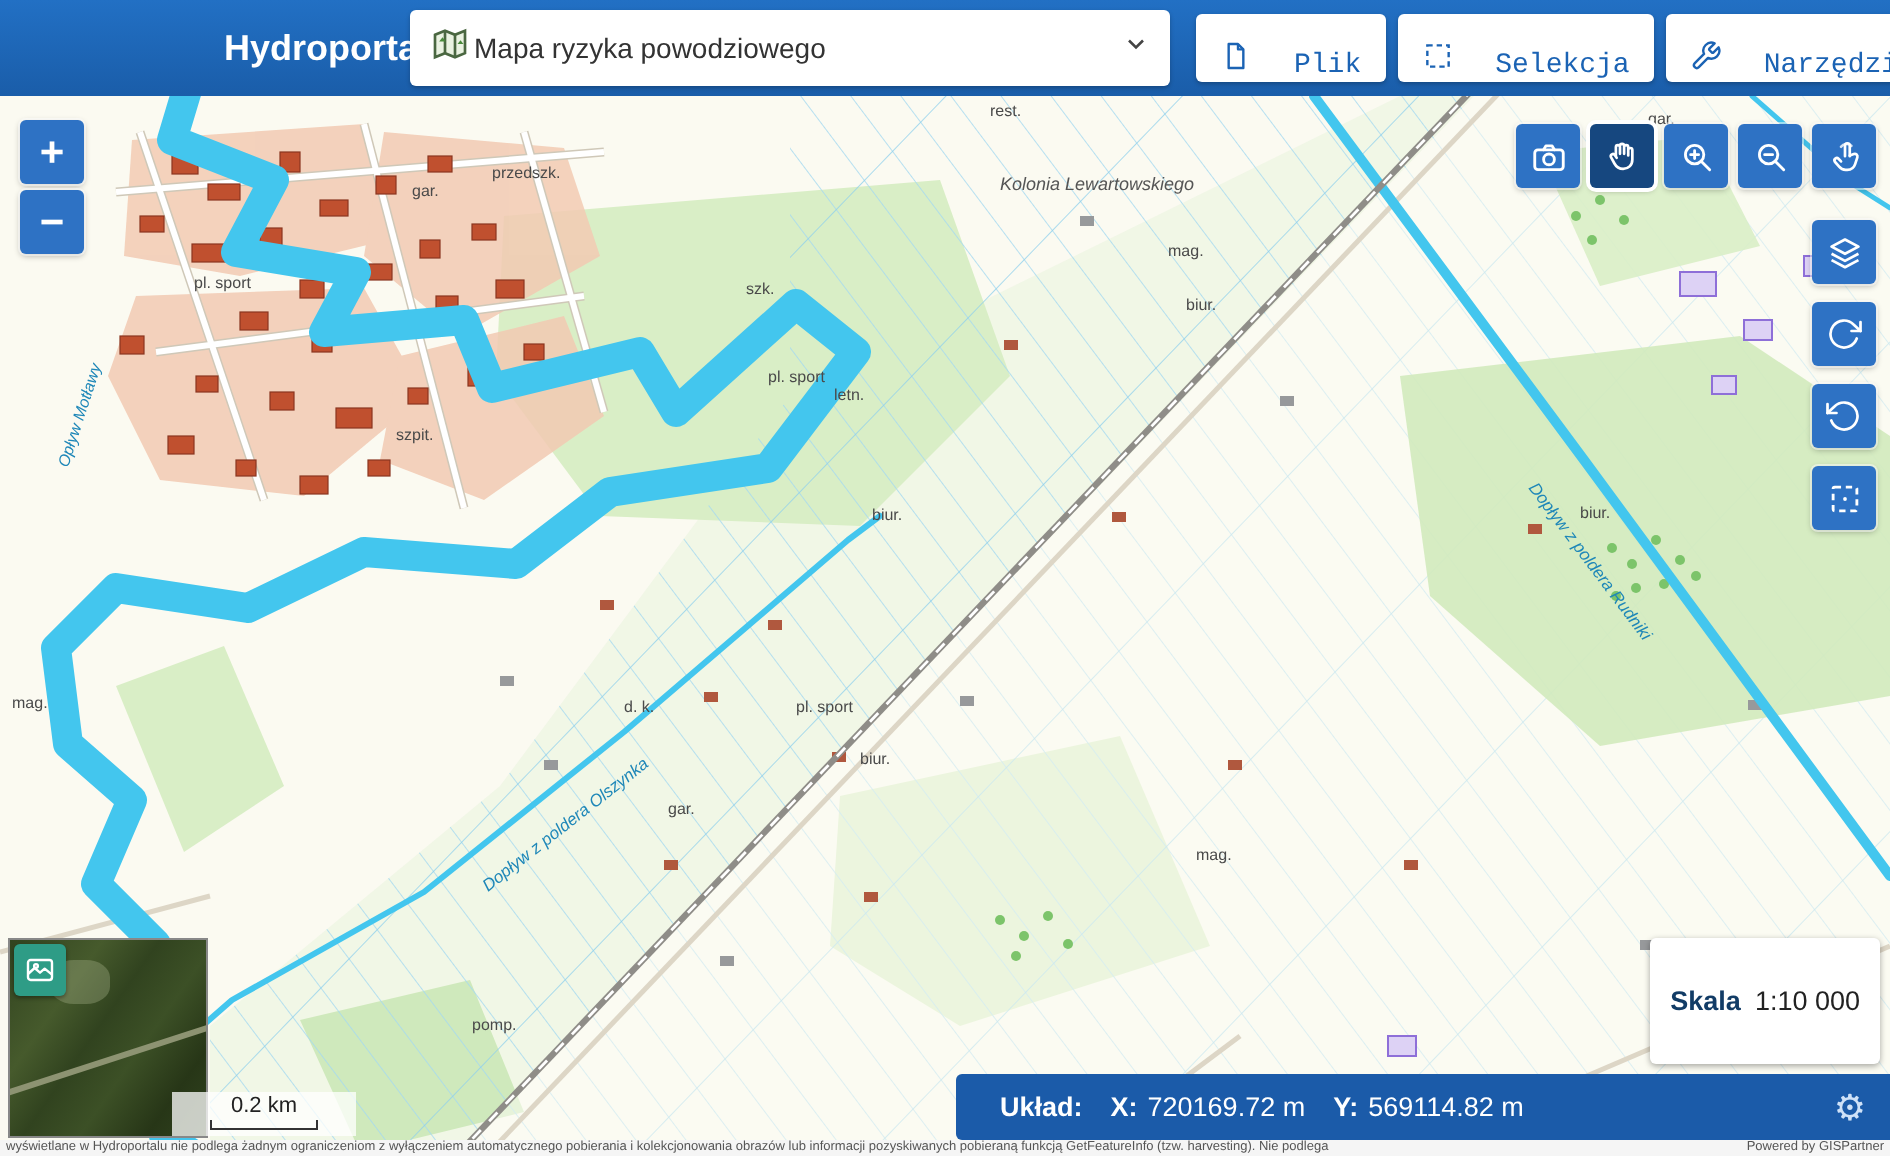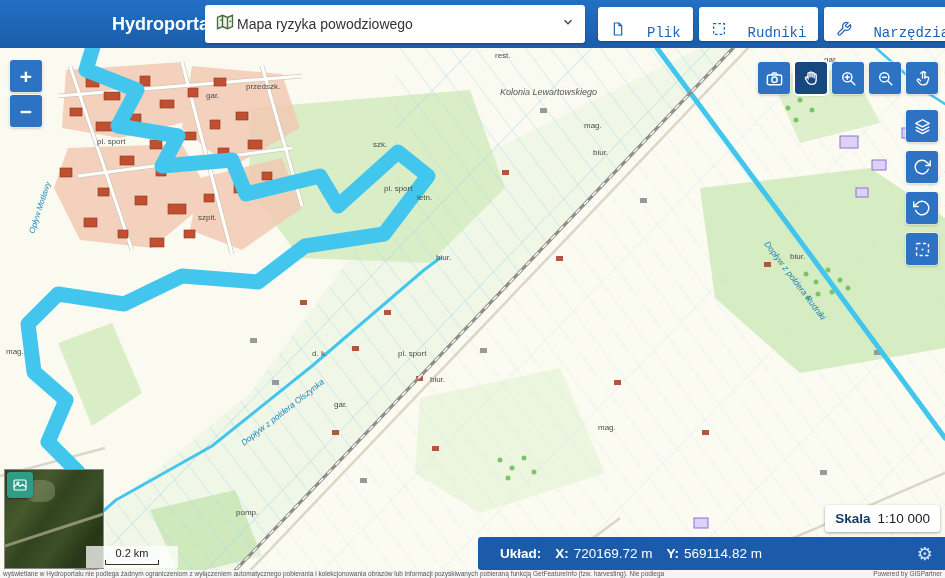--- a/index.html
+++ b/index.html
@@ -50,21 +50,21 @@
   .ov-btn{position:absolute;left:2px;top:2px;width:26px;height:26px;background:#2e9c86;border:none;
     border-radius:3px;display:flex;align-items:center;justify-content:center;cursor:pointer;z-index:2;
     box-shadow:0 1px 2px rgba(0,0,0,.4)}
 
   
   .scalebar{position:absolute;left:86px;bottom:10px;z-index:20;background:rgba(255,255,255,.75);
     padding:1px 19px 3px}
   .sb-text{font-size:11px;color:#222;text-align:center}
   .sb-line{width:54px;height:5px;border:1px solid #333;border-top:none;margin-top:1px}
   .scalebox{position:absolute;right:5px;bottom:46px;z-index:21;background:#fff;border-radius:3px;
-    padding:6px 10px;font-size:13.5px;box-shadow:0 1px 3px rgba(0,0,0,.35);white-space:nowrap}
+    padding:24px 10px;font-size:13.5px;box-shadow:0 1px 3px rgba(0,0,0,.35);white-space:nowrap}
   .scalebox .lbl{font-weight:bold;color:#123c66;margin-right:7px}
   .scalebox .val{color:#222}
 
   
   .statusbar{position:absolute;right:0;bottom:8px;width:467px;height:33px;background:#1b5ba9;
     color:#fff;display:flex;align-items:center;padding:0 10px;font-size:13.5px;z-index:20;
     border-radius:3px 0 0 3px;white-space:nowrap}
   .sb-b{font-weight:bold;margin-left:14px}
   .sb-b.first{margin-left:12px}
   .sb-v{margin-left:5px}
@@ -108,21 +108,21 @@
           </svg>
       </span>
       <span>Plik</span>
     </button>
     <button class="menu-btn">
       <span>
         <svg width="16" height="16" viewBox="0 0 24 24" fill="none" stroke="#1b63b4" stroke-width="1.8">
             <rect x="4" y="4" width="16" height="16" stroke-dasharray="4 3"></rect>
           </svg>
       </span>
-      <span>Rudniki</span>
+      <span>Selekcja</span>
     </button>
     <button class="menu-btn">
       <span>
         <svg width="16" height="16" viewBox="0 0 24 24" fill="none" stroke="#1b63b4" stroke-width="1.8" stroke-linejoin="round">
             <path d="M14.7 6.3a1 1 0 0 0 0 1.4l1.6 1.6a1 1 0 0 0 1.4 0l3.77-3.77a6 6 0 0 1-7.94 7.94l-6.91 6.91a2.12 2.12 0 0 1-3-3l6.91-6.91a6 6 0 0 1 7.94-7.94l-3.76 3.76z"></path>
           </svg>
       </span>
       <span>Narzędzia</span>
     </button>
   </div>

